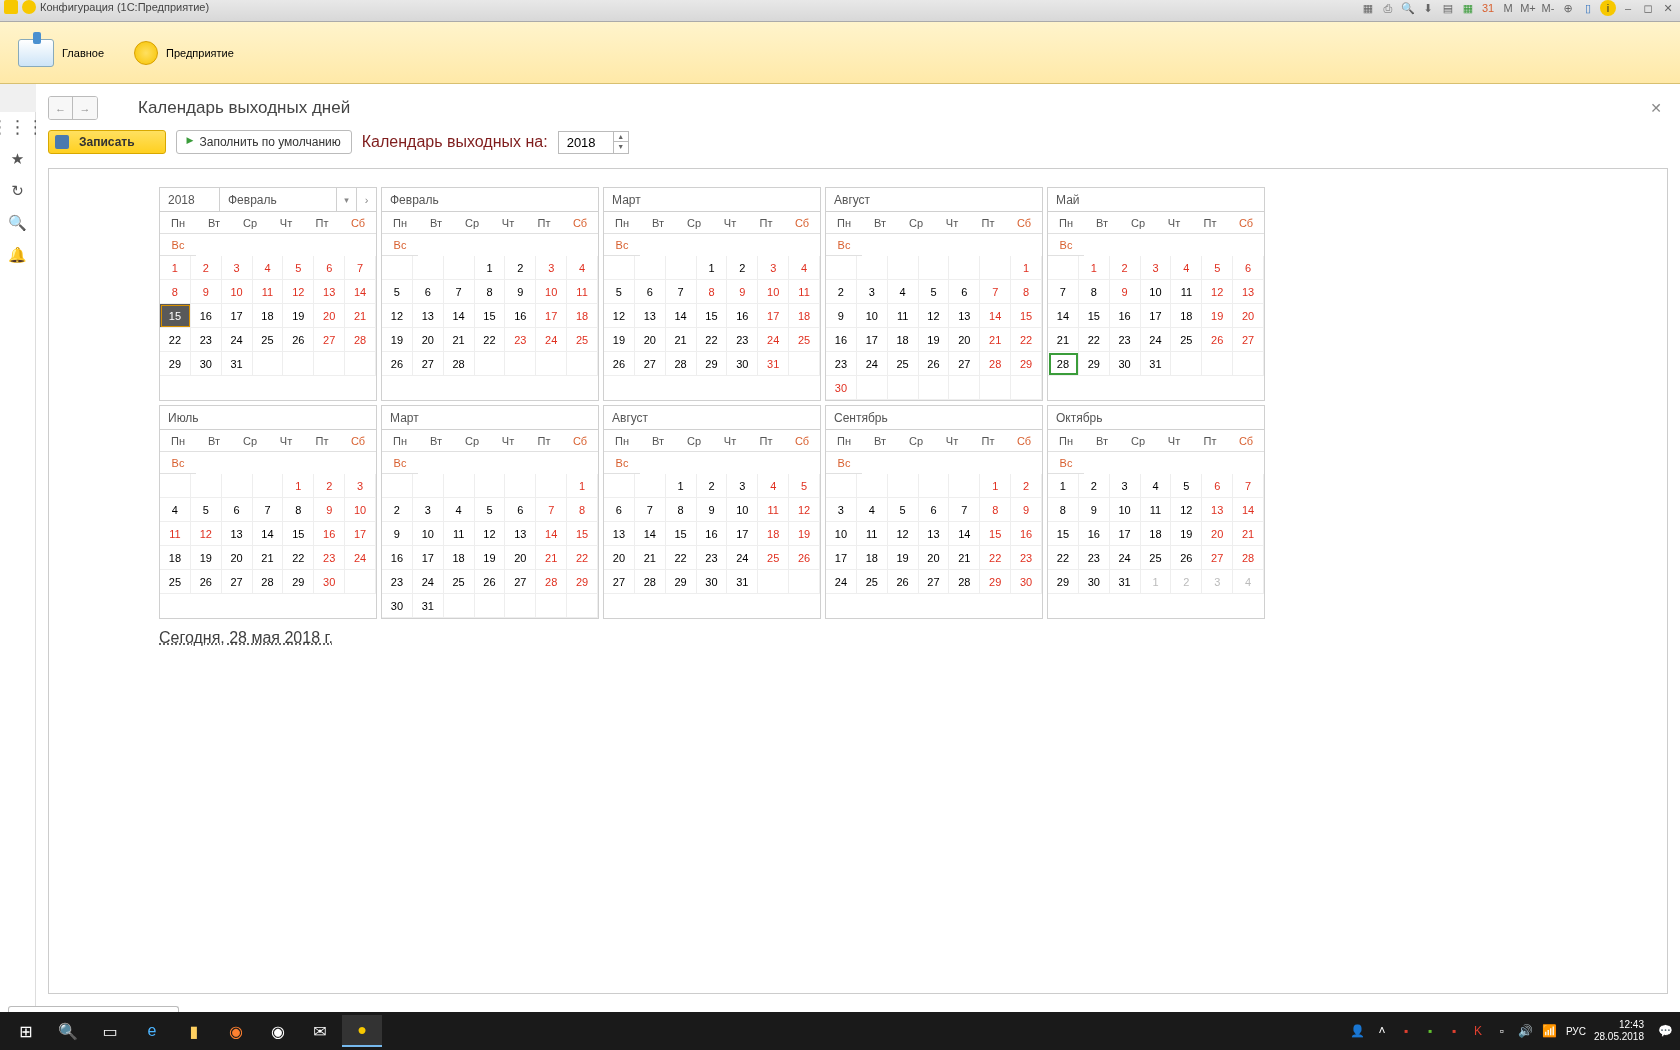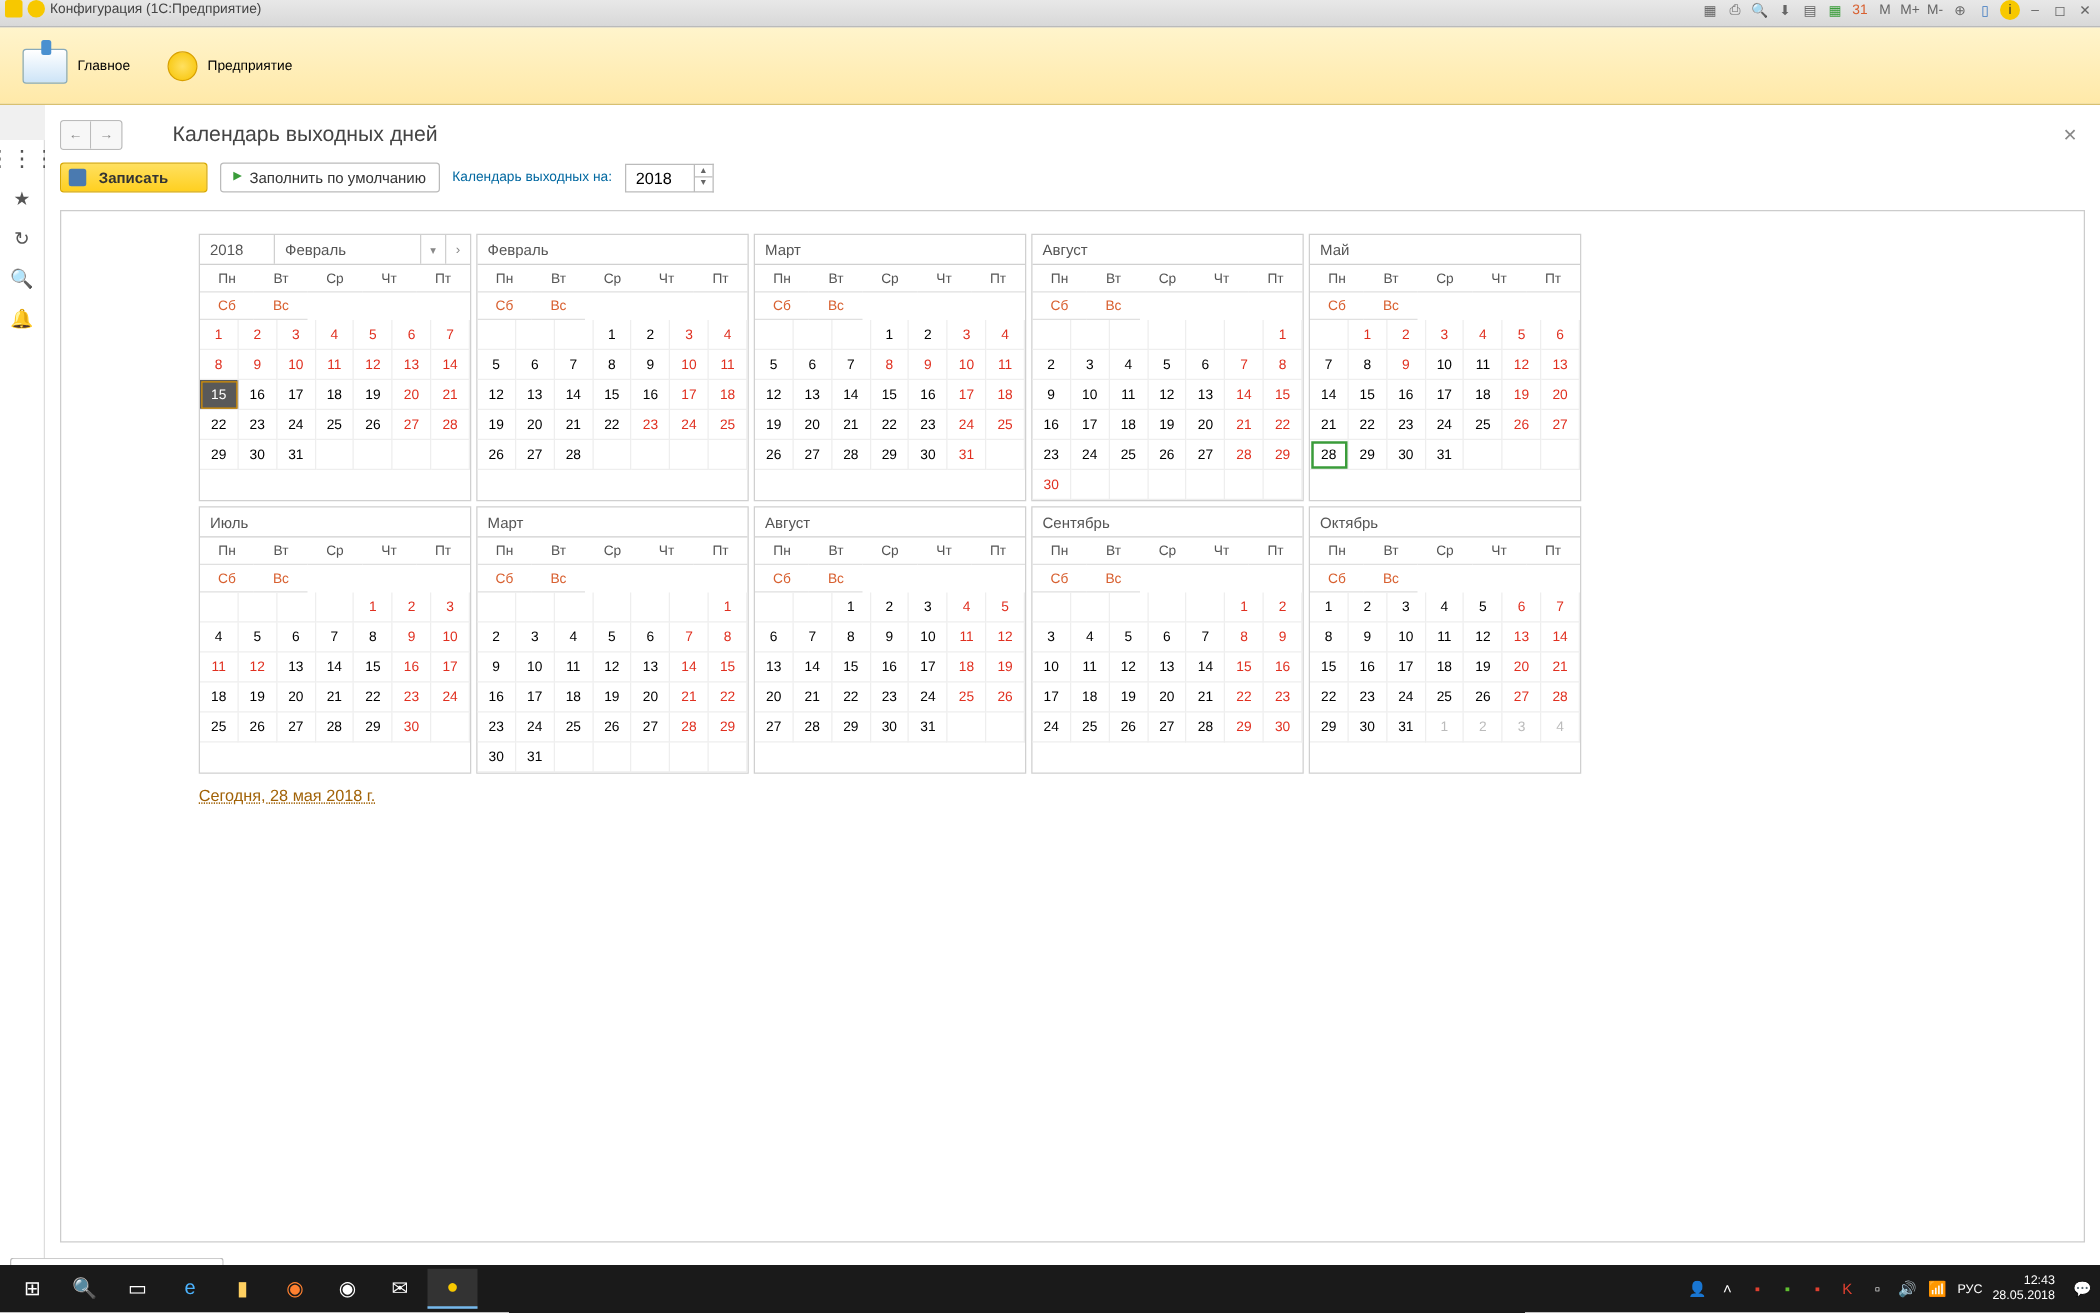--- a/index.html
+++ b/index.html
@@ -23,45 +23,45 @@
 .nav-arrows{display:flex;border:1px solid #bbb;border-radius:3px;overflow:hidden}
 .nav-arrows span{width:24px;height:22px;display:flex;align-items:center;justify-content:center;border-right:1px solid #bbb;color:#888;cursor:pointer;background:#f7f7f7}
 .nav-arrows span:last-child{border-right:none}
 .page-title{font-size:17px;color:#444;margin-left:30px}
 .close-x{margin-left:auto;font-size:14px;color:#888;cursor:pointer;padding:0 6px}
 .toolbar{display:flex;align-items:center;gap:10px;margin-bottom:14px}
 .btn-save{background:linear-gradient(#ffe060,#ffd020);border:1px solid #d8a800;border-radius:3px;padding:4px 30px 4px 30px;font-size:12px;color:#333;cursor:pointer;display:flex;gap:6px;font-weight:bold;position:relative}
 .btn-save:before{content:"";width:14px;height:14px;background:#4a7ab0;position:absolute;left:6px;border-radius:2px}
 .btn-fill{background:#fff;border:1px solid #bbb;border-radius:3px;padding:4px 10px;font-size:12px;color:#333;cursor:pointer;display:flex;align-items:flex-start;gap:6px}
 .btn-fill:before{content:"▶";color:#3a9c3a;font-size:9px}
-.lbl{font-size:11px;color:#0369a1}
+.lbl{font-size:16px;color:#7f1d1d}
 .year-inp{border:1px solid #bbb;padding:3px 16px 3px 8px;font-size:13px;width:56px;position:relative}
 .spinner{display:inline-flex;flex-direction:column;border:1px solid #bbb;border-left:none}
 .spinner span{height:10px;width:14px;font-size:7px;display:flex;align-items:center;justify-content:center;cursor:pointer;color:#666}
 .spinner span:first-child{border-bottom:1px solid #bbb}
 .cal-scroll{border:1px solid #ccc;padding:18px 8px 8px 110px;height:calc(100% - 78px);overflow:auto}
 .cal-grid{display:grid;grid-template-columns:repeat(5,218px);gap:4px}
 .month{border:1px solid #d0d0d0;background:#fff}
 .month-hdr{height:24px;display:flex;align-items:center;border-bottom:1px solid #d0d0d0;font-size:12px;color:#555}
 .month-hdr.first{padding:0}
 .month-hdr.first .yr{width:60px;padding-left:8px;border-right:1px solid #d0d0d0;height:100%;display:flex;align-items:center}
 .month-hdr.first .mn{flex:1;padding-left:8px}
 .month-hdr.first .dd{width:20px;border-left:1px solid #d0d0d0;height:100%;display:flex;align-items:center;justify-content:center;font-size:9px;color:#888;cursor:pointer}
 .month-hdr.first .nx{width:20px;border-left:1px solid #d0d0d0;height:100%;display:flex;align-items:center;justify-content:center;font-size:11px;color:#888;cursor:pointer}
 .month-hdr .mname{padding-left:8px}
-.dow{display:grid;grid-template-columns:repeat(5,1fr)}
+.dow{display:grid;grid-template-columns:repeat(6,1fr)}
 .dow span{height:22px;display:flex;align-items:center;justify-content:center;border-bottom:1px solid #e0e0e0;font-size:11px;color:#555}
 .dow span.wk{color:#d86030}
 .days{display:grid;grid-template-columns:repeat(7,1fr)}
 .days span{height:24px;display:flex;align-items:center;justify-content:center;font-size:11px;border-right:1px solid #eee;border-bottom:1px solid #eee;cursor:pointer}
 .days span.r{color:#e03020}
 .days span.g{color:#bbb}
 .days span.sel{background:#595959;color:#fff;outline:1px solid #d89000;outline-offset:-2px}
 .days span.today{outline:2px solid #3a9c3a;outline-offset:-3px}
-.today-link{color:#a16207;text-decoration:underline dotted;margin-top:10px;display:inline-block;cursor:pointer;font-size:13px}
+.today-link{color:#404040;text-decoration:underline dotted;margin-top:10px;display:inline-block;cursor:pointer;font-size:16px}
 .bottom-tabs{position:absolute;left:8px;bottom:22px;height:22px;display:flex}
 .btab{background:#fff;border:1px solid #bbb;border-bottom:none;padding:2px 8px;font-size:11px;color:#555;display:flex;align-items:center;gap:6px;border-radius:3px 3px 0 0}
 .btab .x{color:#888;cursor:pointer}
 .taskbar{position:absolute;left:0;right:0;bottom:0;height:38px;background:#1a1a1a;display:flex;align-items:center;padding:0 6px;gap:2px}
 .taskbar .tb-item{width:40px;height:32px;display:flex;align-items:center;justify-content:center;color:#fff;font-size:16px;cursor:pointer}
 .taskbar .tb-item.active{background:#333;border-bottom:2px solid #76b9ed}
 .taskbar .tbspacer{flex:1}
 .taskbar .tray{display:flex;align-items:center;gap:8px;color:#fff;font-size:10px}
 .taskbar .clock{text-align:right;line-height:1.2;font-size:10px;padding-right:6px}
 .tray-ico{width:16px;height:16px;display:inline-flex;align-items:center;justify-content:center;font-size:12px}

